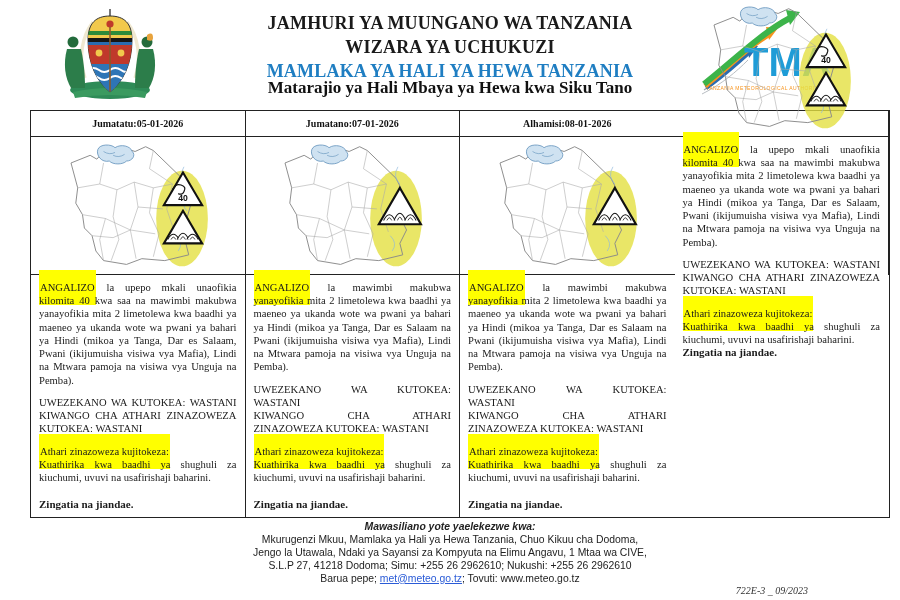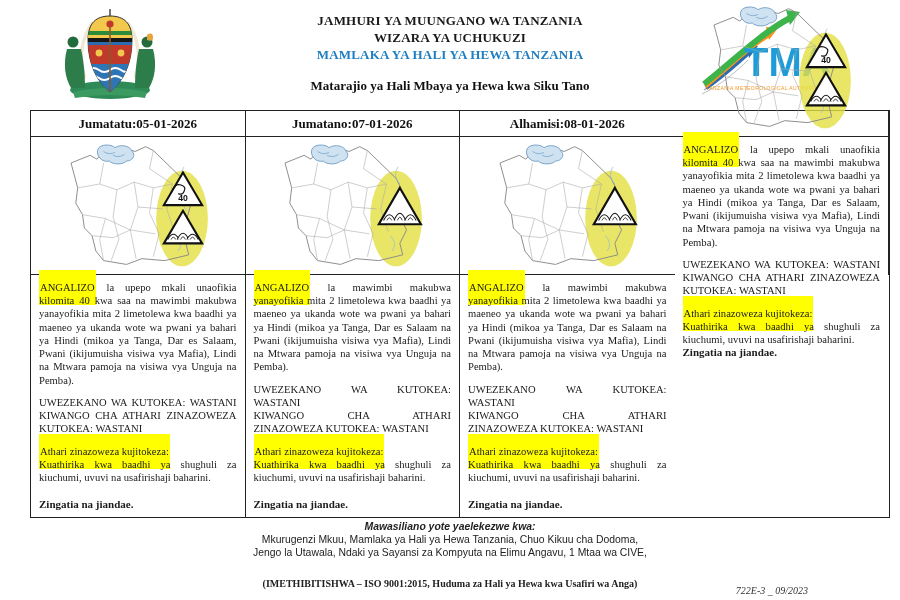--- a/index.html
+++ b/index.html
@@ -5,32 +5,32 @@
   * { margin:0; padding:0; box-sizing:border-box; }
   body { background:#e8e8e8; }
   .page {
     position:relative; width:900px; height:600px; background:#ffffff;
     font-family:"Liberation Serif", serif; overflow:hidden; margin:0 auto;
   }
   
   .coa { position:absolute; left:55px; top:6px; width:110px; height:95px; }
   .tma { position:absolute; left:698px; top:6px; width:130px; height:95px; }
   .head-center { position:absolute; left:170px; top:12px; width:560px; text-align:center; }
-  .hl { font-weight:bold; font-size:13px; line-height:1.32; color:#1a1a1a; letter-spacing:.2px; }
+  .hl { font-weight:bold; font-size:18px; line-height:1.32; color:#1a1a1a; letter-spacing:.2px; }
   .hl-blue { color:#1f7ec2; }
   .doc-title { position:absolute; left:170px; top:78px; width:560px; text-align:center;
-               font-weight:bold; font-size:13px; color:#111; }
+               font-weight:bold; font-size:17px; color:#111; }
   
   .tbl { position:absolute; left:30px; top:110px; width:860px; height:408px;
          border:1.2px solid #222; display:grid;
          grid-template-columns:repeat(4,1fr); grid-template-rows:26px 138px 1fr; }
   .cell { border-right:1.2px solid #222; border-bottom:1.2px solid #222; }
   .cell.last { border-right:none; }
   .day-head { display:flex; align-items:center; justify-content:center;
-              font-weight:bold; font-size:13px; color:#111; }
+              font-weight:bold; font-size:10px; color:#111; }
   .map-cell { display:flex; align-items:flex-end; justify-content:center; border-bottom:1.2px solid #222; }
   .txt-cell { border-bottom:none; padding:6px 8px 5px 8px; font-size:10.6px; line-height:1.25;
               color:#1a1a1a; text-align:justify; display:flex; flex-direction:column; }
   .para { margin-bottom:9px; }
   .hi { background:#ffff00; padding:12px 1px; }
   .caps-line { text-align:justify; }
   .jlast { text-align-last:justify; }
   .zingatia { font-weight:bold; margin-top:auto; font-size:11px; }
   
   .footer { position:absolute; left:0; top:521px; width:900px; text-align:center;
@@ -292,17 +292,21 @@
         <div>Kuathirika kwa baadhi ya shughuli za kiuchumi, uvuvi na usafirishaji baharini.</div>
       </div>
       <div class="zingatia">Zingatia na jiandae.</div>
     </div>
   </div>
 
   <div class="footer">
     <div class="f-it">Mawasiliano yote yaelekezwe kwa:</div>
     <div>Mkurugenzi Mkuu, Mamlaka ya Hali ya Hewa Tanzania, Chuo Kikuu cha Dodoma,</div>
     <div>Jengo la Utawala, Ndaki ya Sayansi za Kompyuta na Elimu Angavu, 1 Mtaa wa CIVE,</div>
+    <div>S.L.P 27, 41218 Dodoma; Simu: +255 26 2962610; Nukushi: +255 26 2962610</div>
+    <div>
+      <span>Barua pepe; </span><a class="f-link" href="#">met@meteo.go.tz</a><span>; Tovuti: www.meteo.go.tz</span>
+    </div>
     <div class="f-bold-serif">(IMETHIBITISHWA – ISO 9001:2015, Huduma za Hali ya Hewa kwa Usafiri wa Anga)</div>
   </div>
   <div class="doc-code">722E-3 _ 09/2023</div>
 
 </div>
 
 </body></html>

